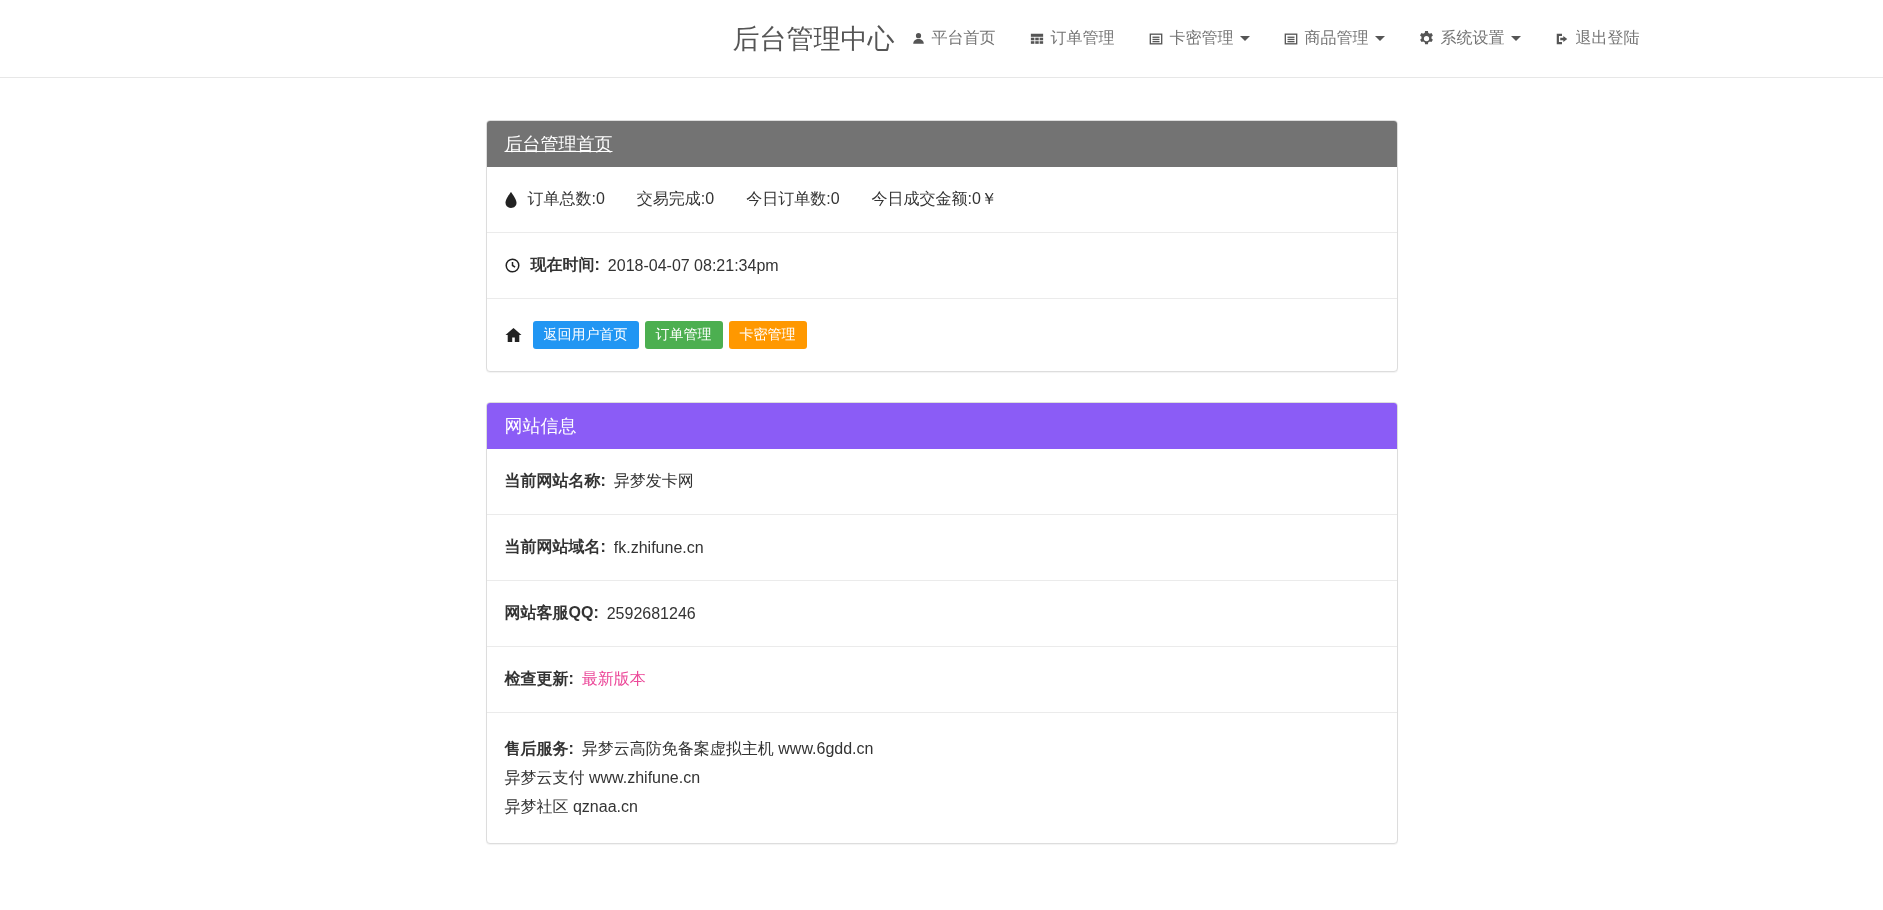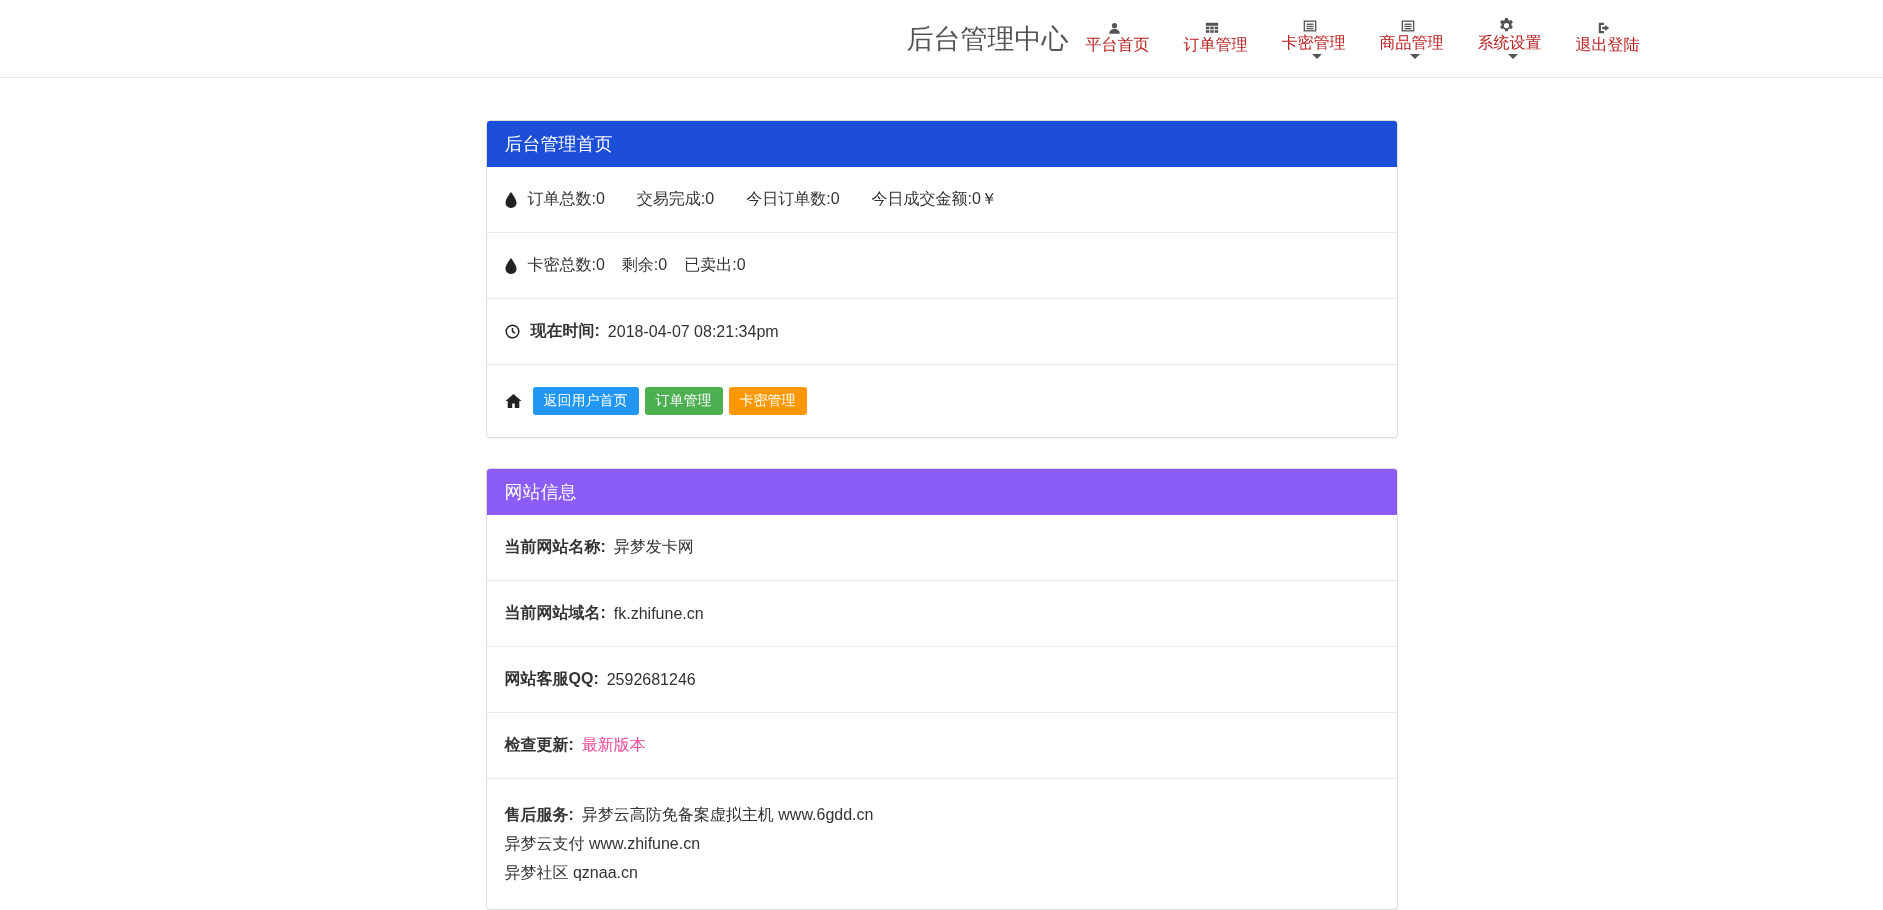--- a/index.html
+++ b/index.html
@@ -26,24 +26,23 @@
     align-items: center;
     justify-content: flex-end;
   }
   .brand { font-size: 27px; color: #555; cursor: pointer; }
   .nav { display: flex; align-items: center; }
   .nav-item {
     display: flex;
     align-items: center;
     padding: 0 17px;
     font-size: 16px;
-    color: #b91c1c;
+    color: #737373;
     cursor: pointer;
     white-space: nowrap;
-    flex-direction: column;
   }
   .nav-icon { display: inline-flex; align-items: center; margin-right: 7px; color: #555; }
   .caret {
     display: inline-block;
     width: 0; height: 0;
     border-left: 5px solid transparent;
     border-right: 5px solid transparent;
     border-top: 5px solid #555;
     margin-left: 6px;
   }
@@ -57,21 +56,21 @@
     border-radius: 4px;
     box-shadow: 0 1px 1px rgba(0,0,0,.05);
     margin-bottom: 30px;
     overflow: hidden;
   }
   .panel-header {
     color: #fff;
     font-size: 18px;
     padding: 11px 18px;
   }
-  .panel-header.blue   { background: #1d4ed8; }
+  .panel-header.blue   { background: #737373; text-decoration: underline; }
   .panel-header.purple { background: #8b5cf6; }
 
   .prow {
     padding: 22px 18px;
     display: flex;
     align-items: center;
     font-size: 16px;
     color: #333;
   }
   .prow + .prow { border-top: 1px solid #ebebeb; }
@@ -199,30 +198,20 @@
         <svg width="12" height="16" viewBox="0 0 12 16" fill="currentColor">
             <path d="M6 0C6 0 .5 7 .5 10.8.5 14 3 16 6 16s5.5-2 5.5-5.2C11.5 7 6 0 6 0z"></path>
           </svg>
       </span>
       <span class="stat">订单总数:0</span>
       <span class="stat">交易完成:0</span>
       <span class="stat">今日订单数:0</span>
       <span class="stat">今日成交金额:0￥</span>
     </div>
 
-    <div class="prow">
-      <span class="row-icon">
-        <svg width="12" height="16" viewBox="0 0 12 16" fill="currentColor">
-            <path d="M6 0C6 0 .5 7 .5 10.8.5 14 3 16 6 16s5.5-2 5.5-5.2C11.5 7 6 0 6 0z"></path>
-          </svg>
-      </span>
-      <span class="stat-sm">卡密总数:0</span>
-      <span class="stat-sm">剩余:0</span>
-      <span class="stat-sm">已卖出:0</span>
-    </div>
 
     <div class="prow">
       <span class="row-icon">
         <svg width="15" height="15" viewBox="0 0 16 16" fill="none" stroke="currentColor" stroke-width="1.6">
             <circle cx="8" cy="8" r="6.7"></circle>
             <path d="M8 4.2V8l2.8 1.7"></path>
           </svg>
       </span>
       <span class="bold-label">现在时间:</span>
       <span>2018-04-07 08:21:34pm</span>

